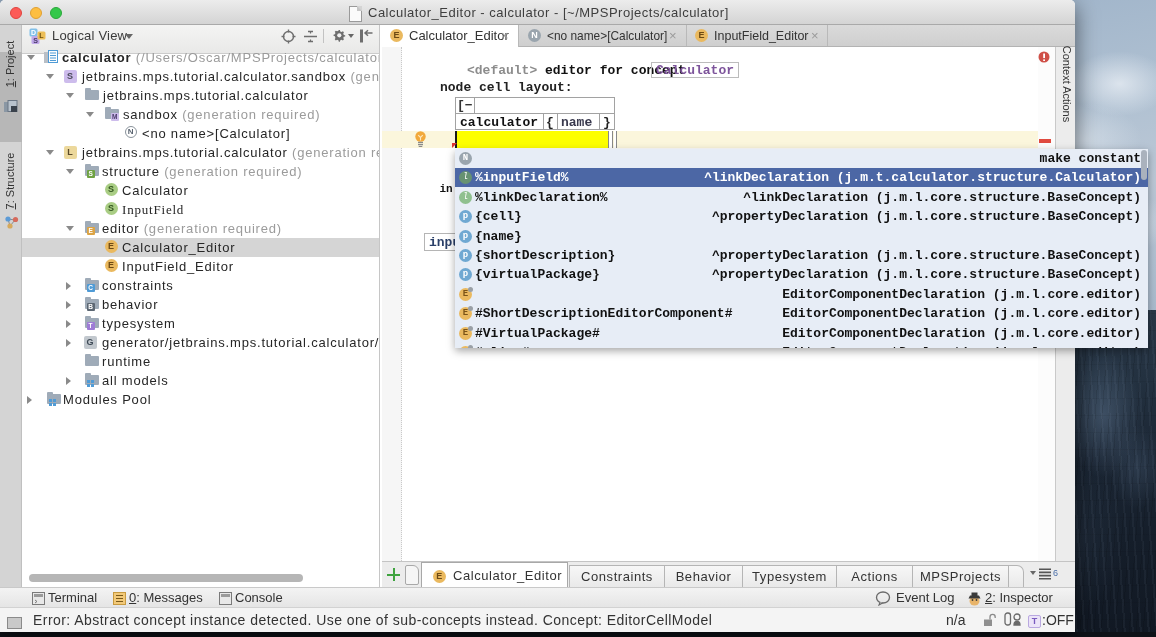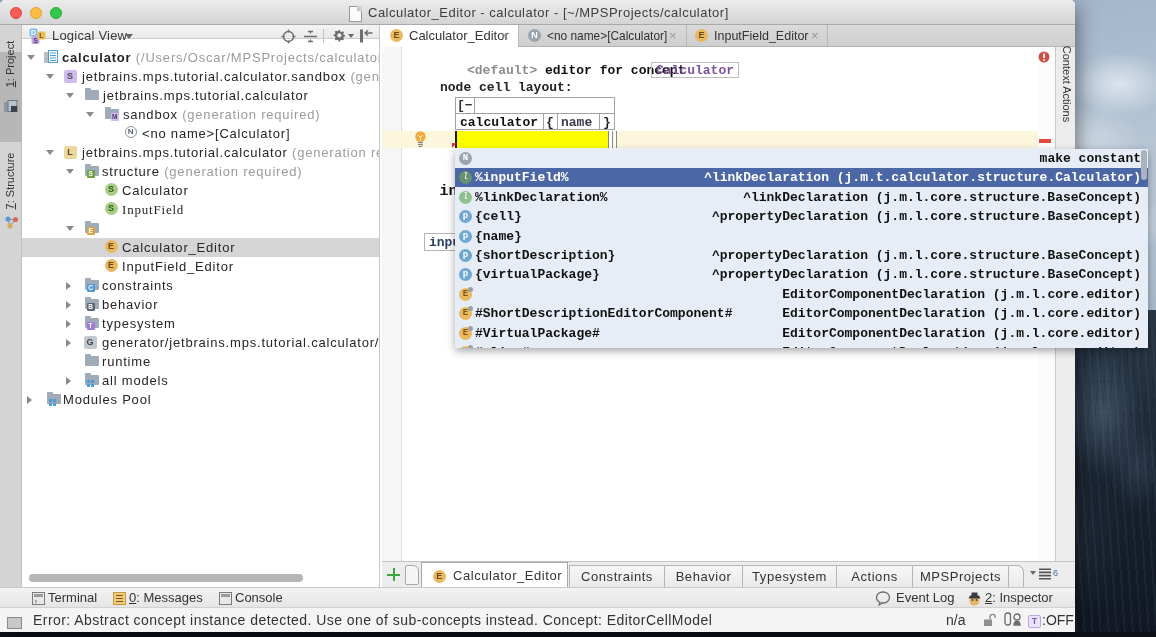--- a/index.html
+++ b/index.html
@@ -38,21 +38,21 @@
   #l-grn{left:50px;background:#34c84a;border:1px solid #2aa83a;box-sizing:border-box;}
   #title{left:368px;top:5px;width:500px;height:16px;font-size:13px;letter-spacing:0.5px;color:#3e3e3e;}
   #docicon{left:349px;top:6px;width:11px;height:14px;background:#fbfbfb;border:1px solid #9a9a9a;}
   #docicon:before{content:"";position:absolute;right:-1px;top:-1px;border-style:solid;border-width:0 5px 5px 0;border-color:transparent #d4d4d4 #c6c6c6 transparent;}
   
   #leftbar{left:0;top:25px;width:22px;height:562px;background:#d4d4d4;border-right:1px solid #c0c0c0;box-sizing:border-box;}
   #tab-project{left:0;top:27px;width:22px;height:90px;background:#b7b7b7;}
   .vtextl{transform:rotate(-90deg);transform-origin:center;white-space:nowrap;font-size:11px;color:#333;}
   
   #treepanel{left:22px;top:25px;width:358px;height:562px;background:#ffffff;border-right:1px solid #c6c6c6;box-sizing:border-box;}
-  #treehdr{left:0;top:0;width:357px;height:14px;background:linear-gradient(#f4f4f3,#e9e9e8);border-bottom:1px solid #cccccc;box-sizing:border-box;}
+  #treehdr{left:0;top:0;width:357px;height:29px;background:linear-gradient(#f4f4f3,#e9e9e8);border-bottom:1px solid #cccccc;box-sizing:border-box;}
   .tree-row{position:absolute;left:0;width:357px;height:19px;line-height:19px;font-size:13px;letter-spacing:0.8px;color:#262626;white-space:nowrap;overflow:hidden;}
   .gray{color:#9b9b9b;}
   .arrow-d{position:absolute;width:0;height:0;border-left:4px solid transparent;border-right:4px solid transparent;border-top:5.5px solid #8a8a8a;top:7px;}
   .arrow-r{position:absolute;width:0;height:0;border-top:4px solid transparent;border-bottom:4px solid transparent;border-left:5.5px solid #8a8a8a;top:5.5px;}
   .ticon{position:absolute;top:1px;width:16px;height:16px;}
   
   .ci{display:inline-block;width:13px;height:13px;border-radius:50%;font-size:9px;font-weight:bold;text-align:center;line-height:13px;vertical-align:middle;}
   
   #tabbar{left:382px;top:25px;width:693px;height:22px;background:linear-gradient(#dadada,#cfcfcf);border-bottom:1px solid #b3b3b3;box-sizing:border-box;}
   .etab{position:absolute;top:0;height:21px;border-right:1px solid #b9b9b9;font-size:13px;color:#333;line-height:21px;white-space:nowrap;}
@@ -197,20 +197,21 @@
           <div class="ticon" style="left:83px;top:2px;width:13px;height:13px;background:#a9cd84;border-radius:50%;color:#33551f;font-size:9px;font-weight:bold;text-align:center;line-height:13px;">S</div>
           <div style="position:absolute;left:100px;top:0;font-family:Liberation Serif, serif;">InputField</div>
         </div>
       <div class="tree-row" style="top:194px;">
           <div class="arrow-d" style="left:44px;"></div>
           <div class="ticon" style="left:63px;top:2px;">
             <div style="position:absolute;left:0;top:2px;width:14px;height:10px;background:#9fabb8;border-radius:1px;"></div>
             <div style="position:absolute;left:0;top:0;width:6px;height:3px;background:#9fabb8;border-radius:1px 1px 0 0;"></div>
             <div style="position:absolute;left:2px;top:6px;width:8px;height:8px;background:#dca445;border-radius:1px;color:#fff;font-size:6.5px;font-weight:bold;text-align:center;line-height:8px;">E</div>
           </div>
+          <div style="position:absolute;left:80px;top:0;">editor <span class="gray">(generation required)</span></div>
         </div>
       <div class="tree-row" style="background:#d5d5d5;top:213px;">
           <div class="ticon" style="left:83px;top:2px;width:13px;height:13px;background:#eab95f;border-radius:50%;color:#6d4a14;font-size:9px;font-weight:bold;text-align:center;line-height:13px;">E</div>
           <div style="position:absolute;left:100px;top:0;">Calculator_Editor</div>
         </div>
       <div class="tree-row" style="top:232px;">
           <div class="ticon" style="left:83px;top:2px;width:13px;height:13px;background:#eab95f;border-radius:50%;color:#6d4a14;font-size:9px;font-weight:bold;text-align:center;line-height:13px;">E</div>
           <div style="position:absolute;left:100px;top:0;">InputField_Editor</div>
         </div>
       <div class="tree-row" style="top:251px;">
@@ -318,21 +319,21 @@
         <circle cx="6.5" cy="5.5" r="5.2" fill="#f2a93c"></circle>
         <path d="M4.2 4.2l2.3 2.3 2.3-2.3M6.5 6.5v3" stroke="#fde9c0" stroke-width="1.1" fill="none"></path>
         <rect x="4" y="10.8" width="5" height="1.3" fill="#8a8a8a"></rect>
         <rect x="4" y="12.9" width="5" height="1.3" fill="#8a8a8a"></rect>
         <rect x="4.7" y="14.9" width="3.6" height="1.1" fill="#8a8a8a"></rect>
       </svg>
     <div class="abs" style="left:72.5px;top:83.5px;width:153px;height:17px;background:#fdff00;border-left:2.5px solid #1a1a1a;box-sizing:border-box;"></div>
     <div class="abs" style="left:226px;top:83.5px;width:5px;height:17px;background:#fff;border-left:1px solid #888;border-right:1px solid #888;box-sizing:border-box;"></div>
       <div class="abs" style="left:232px;top:83.5px;width:3px;height:17px;background:#fff;border-right:1px solid #888;box-sizing:border-box;"></div>
     <div class="abs" style="left:70px;top:96px;width:0;height:0;border-left:5px solid #d33;border-bottom:5px solid transparent;"></div>
-    <div class="abs mono" style="left:57.5px;top:136px;font-size:15px;color:#111;">in</div>
+    <div class="abs mono" style="left:57.5px;top:136px;font-size:11px;color:#111;">in</div>
     <div class="abs" style="left:42px;top:186px;width:33px;height:17.5px;border:1px solid #b5b5b5;box-sizing:border-box;overflow:hidden;">
         <span class="mono" style="position:absolute;left:4px;top:1px;font-size:13px;color:#2a3f68;">inpu</span>
       </div>
     <div class="abs" style="left:656px;top:0;width:17px;height:514px;background:#fcfcfc;"></div>
     <svg class="abs" style="left:656px;top:4px;" width="12" height="12">
         <circle cx="6" cy="6" r="5.5" fill="#cf5048"></circle>
         <rect x="5.2" y="2.5" width="1.8" height="4.6" fill="#fff"></rect>
         <rect x="5.2" y="8.4" width="1.8" height="1.6" fill="#fff"></rect>
       </svg>
     <div class="abs" style="left:657px;top:92px;width:12px;height:4px;background:#e04a3f;"></div>

